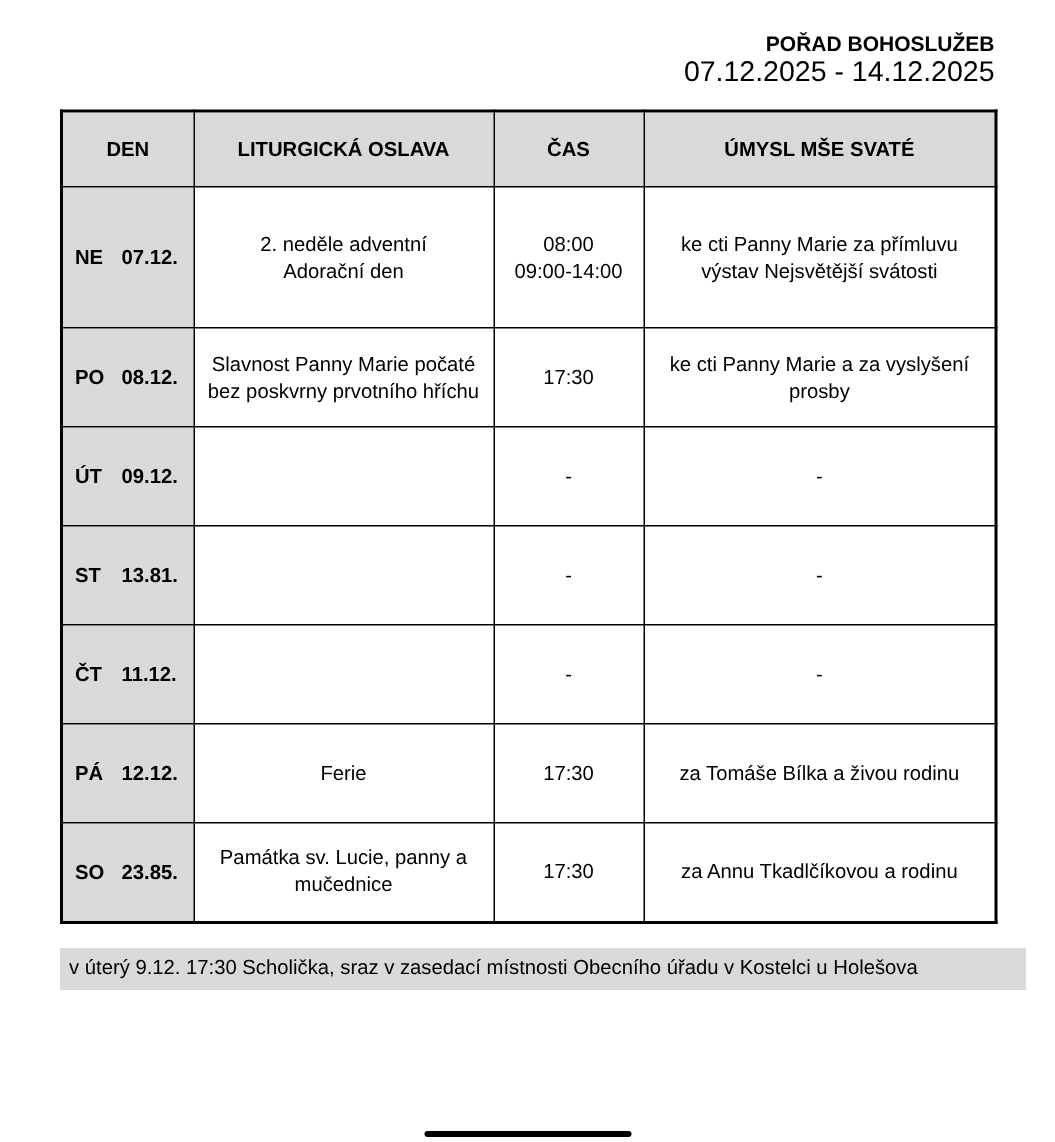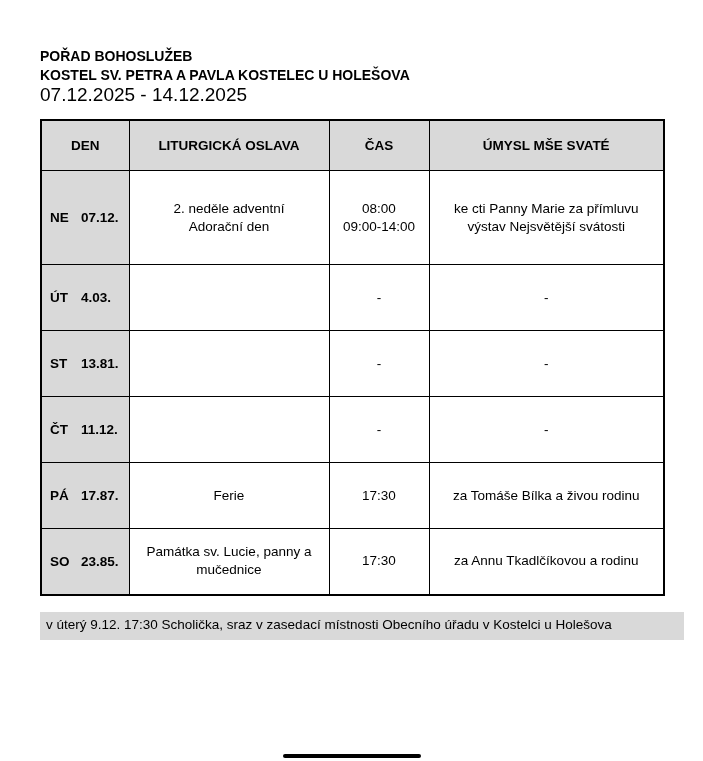--- a/index.html
+++ b/index.html
@@ -5,21 +5,21 @@
   * { box-sizing: border-box; }
   html, body { margin: 0; padding: 0; }
   body {
     width: 703px; height: 761px;
     background: #ffffff; color: #000000;
     font-family: "Liberation Sans", sans-serif;
     position: relative; overflow: hidden;
   }
   .page { padding: 20px 0 0 40px; }
 
-  .titles { width: 623px; text-align: left; margin-top: 27px; }
+  .titles { width: 623px; text-align: right; }
   .t1 { font-weight: bold; font-size: 14px; line-height: 19px; }
   .t2 { font-size: 19px; line-height: 20px; }
 
   table.schedule {
     border-collapse: collapse;
     table-layout: fixed;
     width: 623px;
     margin-top: 14px;
     border: 2px solid #000;
   }
@@ -69,21 +69,20 @@
     background: #000; border-radius: 2px;
   }
 </style>
 </head>
 <body>
 
 <div class="page">
 
   <div class="titles">
     <div class="t1">POŘAD BOHOSLUŽEB</div>
-    <div class="t1">KOSTEL SV. PETRA A PAVLA KOSTELEC U HOLEŠOVA</div>
     <div class="t2">07.12.2025 - 14.12.2025</div>
   </div>
 
   <table class="schedule">
     <colgroup>
       <col style="width:88px">
         <col style="width:200px">
         <col style="width:100px">
         <col style="width:235px">
     </colgroup>
@@ -114,24 +113,32 @@
           </div>
         </td>
         <td class="c">
           <div class="stack">
             <div>ke cti Panny Marie za přímluvu</div>
             <div>výstav Nejsvětější svátosti</div>
           </div>
         </td>
       </tr>
 
+      <tr class="r">
+        <td class="day">
+          <span class="d">PO</span><span class="dt">08.12.</span>
+        </td>
+        <td class="c">Slavnost Panny Marie počaté bez poskvrny prvotního hříchu</td>
+        <td class="c">17:30</td>
+        <td class="c">ke cti Panny Marie a za vyslyšení prosby</td>
+      </tr>
 
       <tr class="r">
         <td class="day">
-          <span class="d">ÚT</span><span class="dt">4.03.</span>
+          <span class="d">ÚT</span><span class="dt">09.12.</span>
         </td>
         <td class="c"></td>
         <td class="c">-</td>
         <td class="c">-</td>
       </tr>
 
       <tr class="r">
         <td class="day">
           <span class="d">ST</span><span class="dt">13.81.</span>
         </td>
@@ -144,21 +151,21 @@
         <td class="day">
           <span class="d">ČT</span><span class="dt">11.12.</span>
         </td>
         <td class="c"></td>
         <td class="c">-</td>
         <td class="c">-</td>
       </tr>
 
       <tr class="r">
         <td class="day">
-          <span class="d">PÁ</span><span class="dt">17.87.</span>
+          <span class="d">PÁ</span><span class="dt">12.12.</span>
         </td>
         <td class="c">Ferie</td>
         <td class="c">17:30</td>
         <td class="c">za Tomáše Bílka a živou rodinu</td>
       </tr>
 
       <tr class="r">
         <td class="day">
           <span class="d">SO</span><span class="dt">23.85.</span>
         </td>

